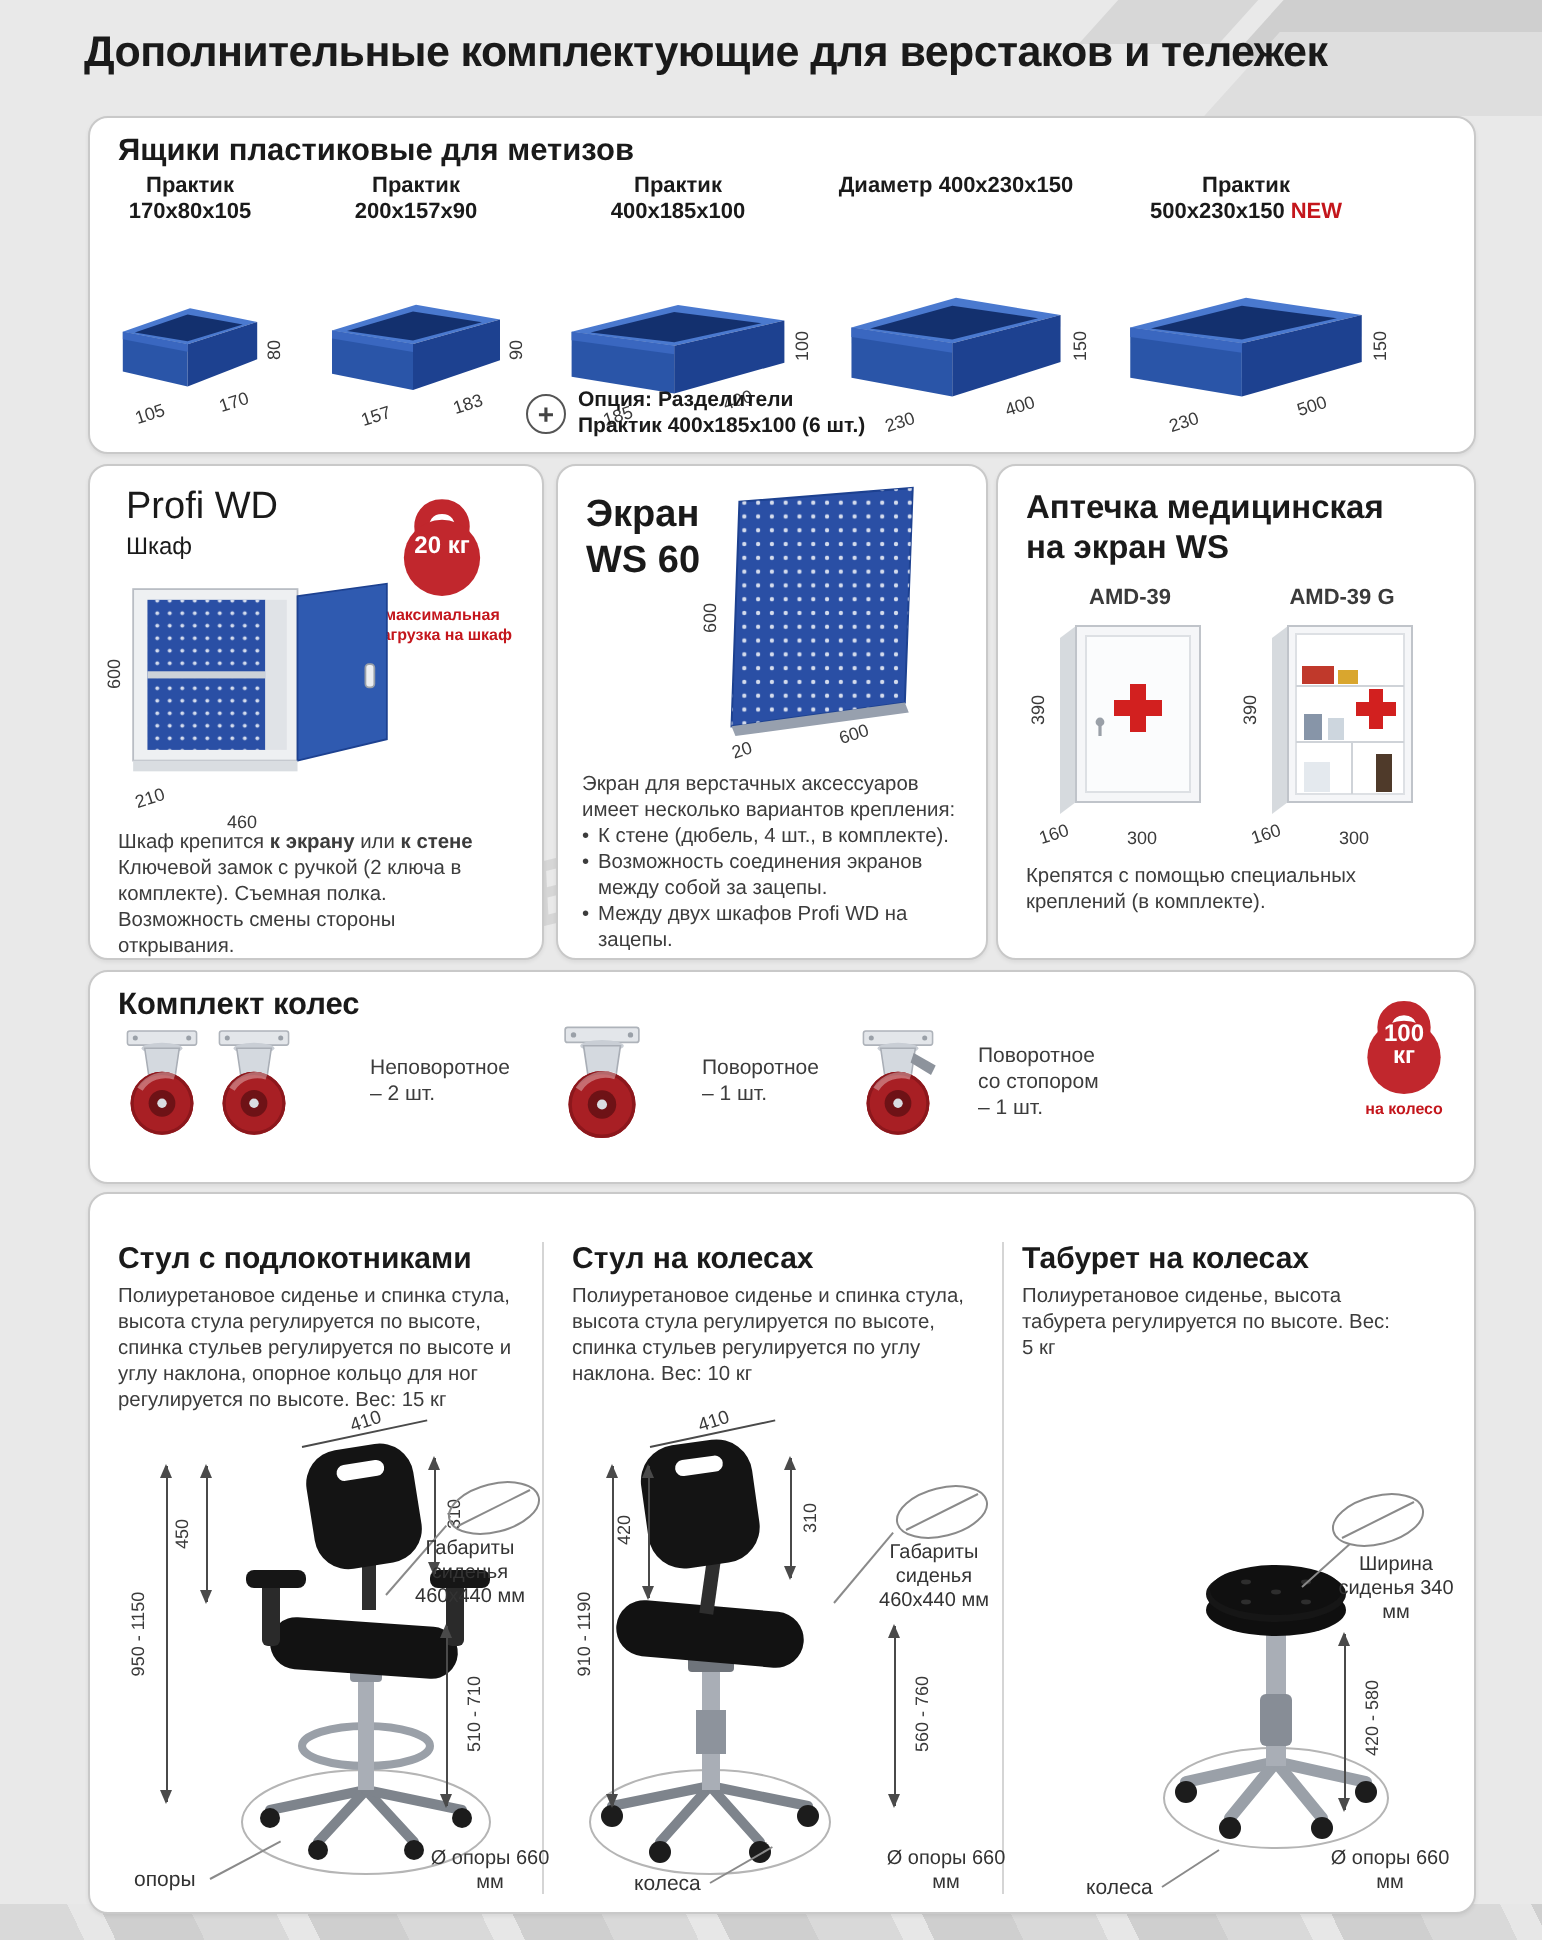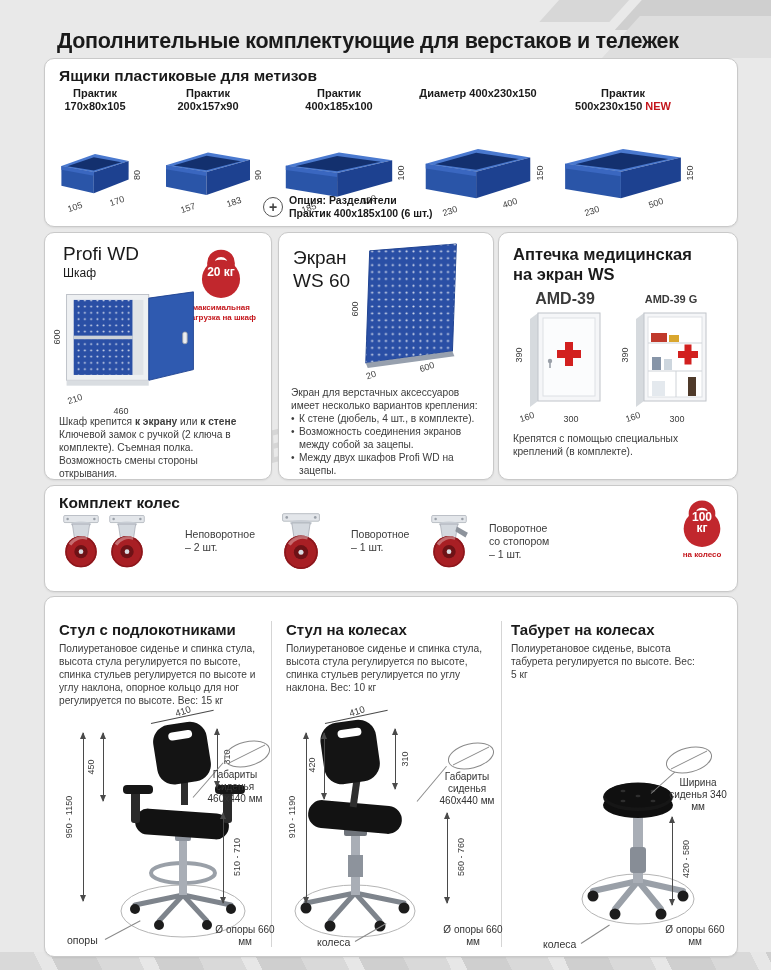--- a/index.html
+++ b/index.html
@@ -10,21 +10,21 @@
   .deco-tr i{position:absolute;transform:skewX(-42deg);display:block;}
   .deco-tr .d1{right:-30px;top:-6px;width:170px;height:36px;background:#cfcfcf;}
   .deco-tr .d2{right:-60px;top:16px;width:210px;height:42px;background:#dedede;}
   .deco-tr .d3{right:150px;top:-4px;width:70px;height:26px;background:#d7d7d7;}
   .deco-bottom{position:absolute;left:0;right:0;bottom:0;height:18px;pointer-events:none;
       background:repeating-linear-gradient(64deg,#d9d9d9 0 38px,#e7e7e7 38px 52px,#cfcfcf 52px 92px);}
   
   .wm{position:absolute;transform:rotate(-14deg);font-weight:bold;font-style:italic;
       font-size:46px;color:rgba(140,140,140,.20);letter-spacing:3px;pointer-events:none;text-align:center;}
   .wm small{display:block;font-size:11px;font-style:normal;color:rgba(209,168,21,.45);letter-spacing:6px;margin-top:-8px;}
-  .title{position:absolute;left:42px;top:14px;margin:15px;font-size:21.5px;font-weight:bold;letter-spacing:-.3px;}
+  .title{position:absolute;left:42px;top:14px;margin:0;font-size:21.5px;font-weight:bold;letter-spacing:-.3px;}
   .card{position:absolute;background:#fff;border:1px solid #c9c9c9;border-radius:10px;box-shadow:0 1px 2px rgba(0,0,0,.07);}
   .card h2{margin:0;position:absolute;font-size:15.5px;font-weight:bold;}
   .card h3{margin:0;position:absolute;font-size:15px;font-weight:bold;}
   .abs{position:absolute;}
   .pname{position:absolute;text-align:center;font-size:11px;font-weight:bold;line-height:1.2;min-height:26px;}
   .new{color:#c4161c;font-weight:bold;margin-left:3px;}
   .bin-svg{position:absolute;}
   .vlabel,.slabel,.hlabel{position:absolute;font-size:9px;color:#3a3a3a;white-space:nowrap;}
   .vlabel{transform:translate(-50%,-50%) rotate(-90deg);}
   .slabel{transform:translate(-50%,-50%) rotate(-18deg);}
@@ -205,21 +205,21 @@
     <div class="vlabel" style="left:12px;top:104px">600</div>
     <div class="slabel" style="left:30px;top:166px">210</div>
     <div class="hlabel" style="left:76px;top:178px">460</div>
 
     <div class="desc" style="left:14px;top:183px;width:198px">
       <span>Шкаф крепится </span><b>к экрану</b><span> или </span><b>к стене</b><span> Ключевой замок с ручкой (2 ключа в комплекте). Съемная полка. Возможность смены стороны открывания.</span>
     </div>
   </section>
 
   <section class="card" style="left:278px;top:232px;width:214px;height:246px">
-    <div class="abs" style="left:14px;top:14px;font-size:19px;font-weight:normal;line-height:1.2">
+    <div class="abs" style="left:14px;top:14px;font-size:19px;font-weight:bold;line-height:1.2">
       <span>Экран</span><br><span>WS 60</span>
     </div>
     <svg class="abs" style="left:82px;top:8px" width="108" height="130" viewBox="0 0 108 132">
       <polygon points="8,10 96,3 92,112 4,124" fill="#2a4fa5" stroke="#1d4190"></polygon>
       <polygon points="8,10 96,3 92,112 4,124" fill="url(#peg)"></polygon>
       <polygon points="4,124 92,112 94,117 6,129" fill="#97a0ae"></polygon>
     </svg>
     <div class="vlabel" style="left:76px;top:76px">600</div>
     <div class="slabel" style="left:148px;top:134px">600</div>
     <div class="slabel" style="left:92px;top:142px">20</div>
@@ -229,21 +229,21 @@
       <div class="bullet">К стене (дюбель, 4 шт., в комплекте).</div>
       <div class="bullet">Возможность соединения экранов между собой за зацепы.</div>
       <div class="bullet">Между двух шкафов Profi WD на зацепы.</div>
     </div>
   </section>
 
   <section class="card" style="left:498px;top:232px;width:238px;height:246px">
     <div class="abs" style="left:14px;top:12px;font-size:16.5px;font-weight:bold;line-height:1.2">
       <span>Аптечка медицинская</span><br><span>на экран WS</span>
     </div>
-    <div class="hlabel" style="left:66px;top:66px;font-size:16px;font-weight:bold">AMD-39</div>
+    <div class="hlabel" style="left:66px;top:66px;font-size:11px;font-weight:bold">AMD-39</div>
     <div class="hlabel" style="left:172px;top:66px;font-size:11px;font-weight:bold">AMD-39 G</div>
 
     <svg class="abs" style="left:27px;top:76px" width="78" height="100" viewBox="0 0 78 100">
       <polygon points="4,10 12,4 12,92 4,98" fill="#d6dade"></polygon>
       <rect x="12" y="4" width="62" height="88" fill="#f5f6f8" stroke="#c0c4ca"></rect>
       <rect x="17" y="9" width="52" height="78" fill="#fbfcfd" stroke="#dde0e4"></rect>
       <rect x="31" y="41" width="24" height="8" fill="#d2201f"></rect>
       <rect x="39" y="33" width="8" height="24" fill="#d2201f"></rect>
       <circle cx="24" cy="52" r="2.2" fill="#9aa0a8"></circle>
         <rect x="23.2" y="52" width="1.6" height="7" fill="#9aa0a8"></rect>

